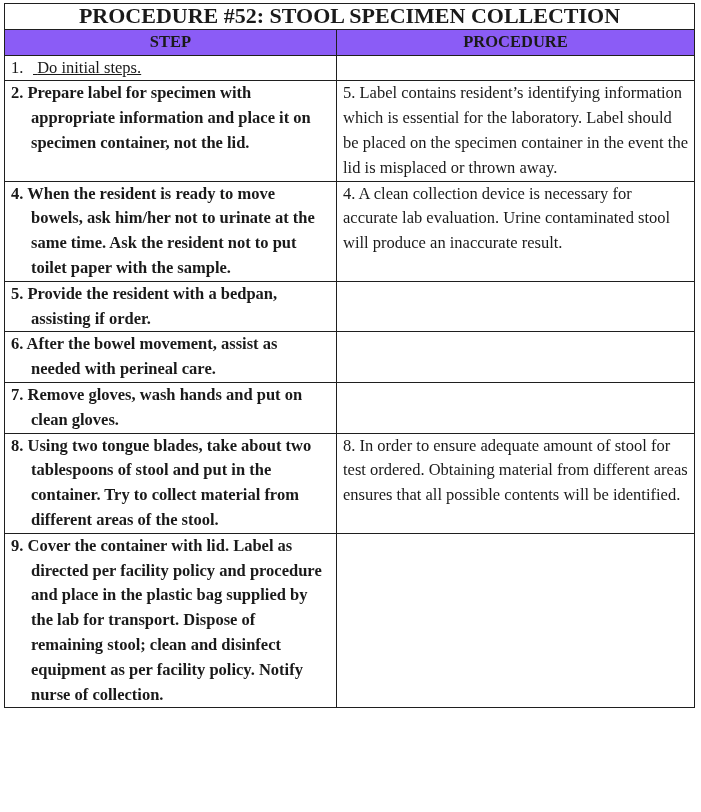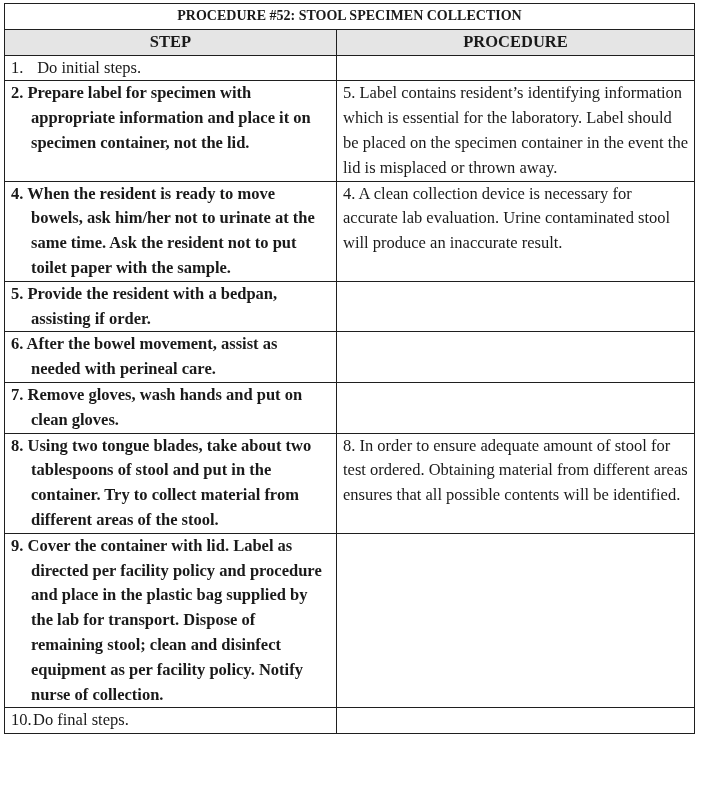--- a/index.html
+++ b/index.html
@@ -3,26 +3,26 @@
 <meta charset="utf-8">
 <style>
   html, body { margin: 0; padding: 0; background: #ffffff; }
   body { width: 701px; height: 812px; position: relative; overflow: hidden;
          font-family: "Liberation Serif", "DejaVu Serif", serif; color: #1a1a1a; }
   table.proc { position: absolute; left: 4px; top: 3px; width: 691px;
                border-collapse: collapse; table-layout: fixed; font-size: 16.5px; }
   table.proc td, table.proc th { border: 1px solid #1f1f1f; vertical-align: top;
                                  padding: 0 6px; line-height: 24.8px; }
   .col-step { width: 332px; }
-  .title-cell { text-align: center; font-weight: bold; font-size: 14px;
+  .title-cell { text-align: center; font-weight: bold; font-size: 22px;
                 padding: 0; line-height: 24px; }
-  .head-cell { background: #e5e5e5; text-align: center; font-weight: bold;
+  .head-cell { background: #8b5cf6; text-align: center; font-weight: bold;
                line-height: 24px; }
   .step-bold { font-weight: bold; }
-  .step-plain { font-weight: normal; }
+  .step-plain { font-weight: normal; text-decoration: underline; }
   .hang { display: block; padding-left: 20px; text-indent: -20px; }
   .plain-num { display: inline-block; width: 22px; }
 </style>
 </head>
 <body>
 
 <table class="proc">
   <colgroup>
       <col class="col-step">
       <col>
@@ -76,18 +76,14 @@
           <span class="hang"><span class="">8.</span> <span>Using two tongue blades, take about two tablespoons of stool and put in the container.   Try to collect material from different areas of the stool.</span></span>
         </td>
         <td>8. In order to ensure adequate amount of stool for test ordered.  Obtaining material from different areas ensures that all possible contents will be identified.</td>
       </tr>
       <tr>
         <td class="step-bold">
           <span class="hang"><span class="">9.</span> <span>Cover the container with lid.  Label as directed per facility policy and procedure and place in the plastic bag supplied by the lab for transport.  Dispose of remaining stool; clean and disinfect equipment as per facility policy. Notify nurse of collection.</span></span>
         </td>
         <td></td>
       </tr>
-      <tr>
-        <td class="step-plain"><span class=""><span class="plain-num">10.</span><span>Do final steps.</span></span></td>
-        <td></td>
-      </tr>
     </tbody>
 </table>
 
 </body></html>

